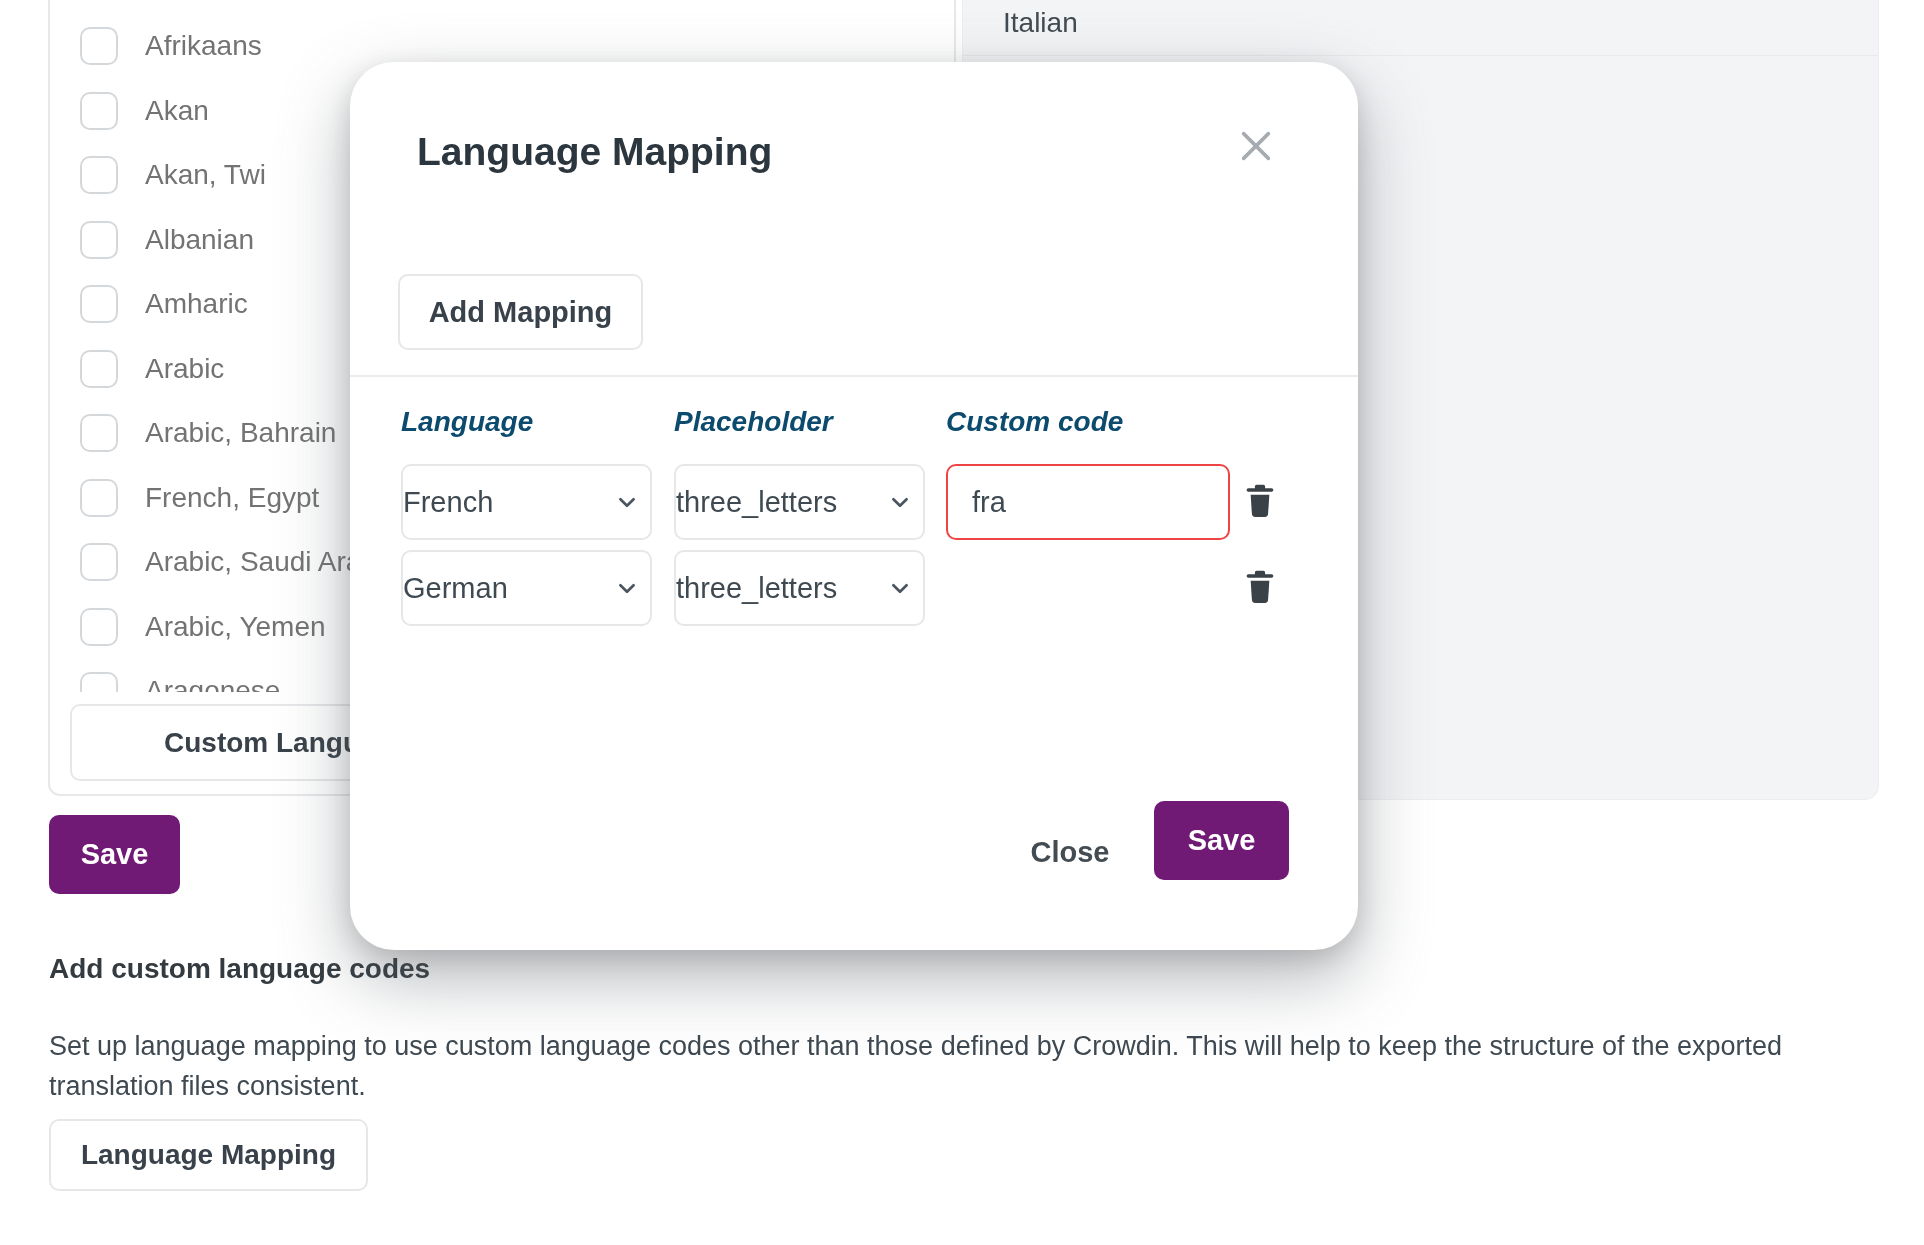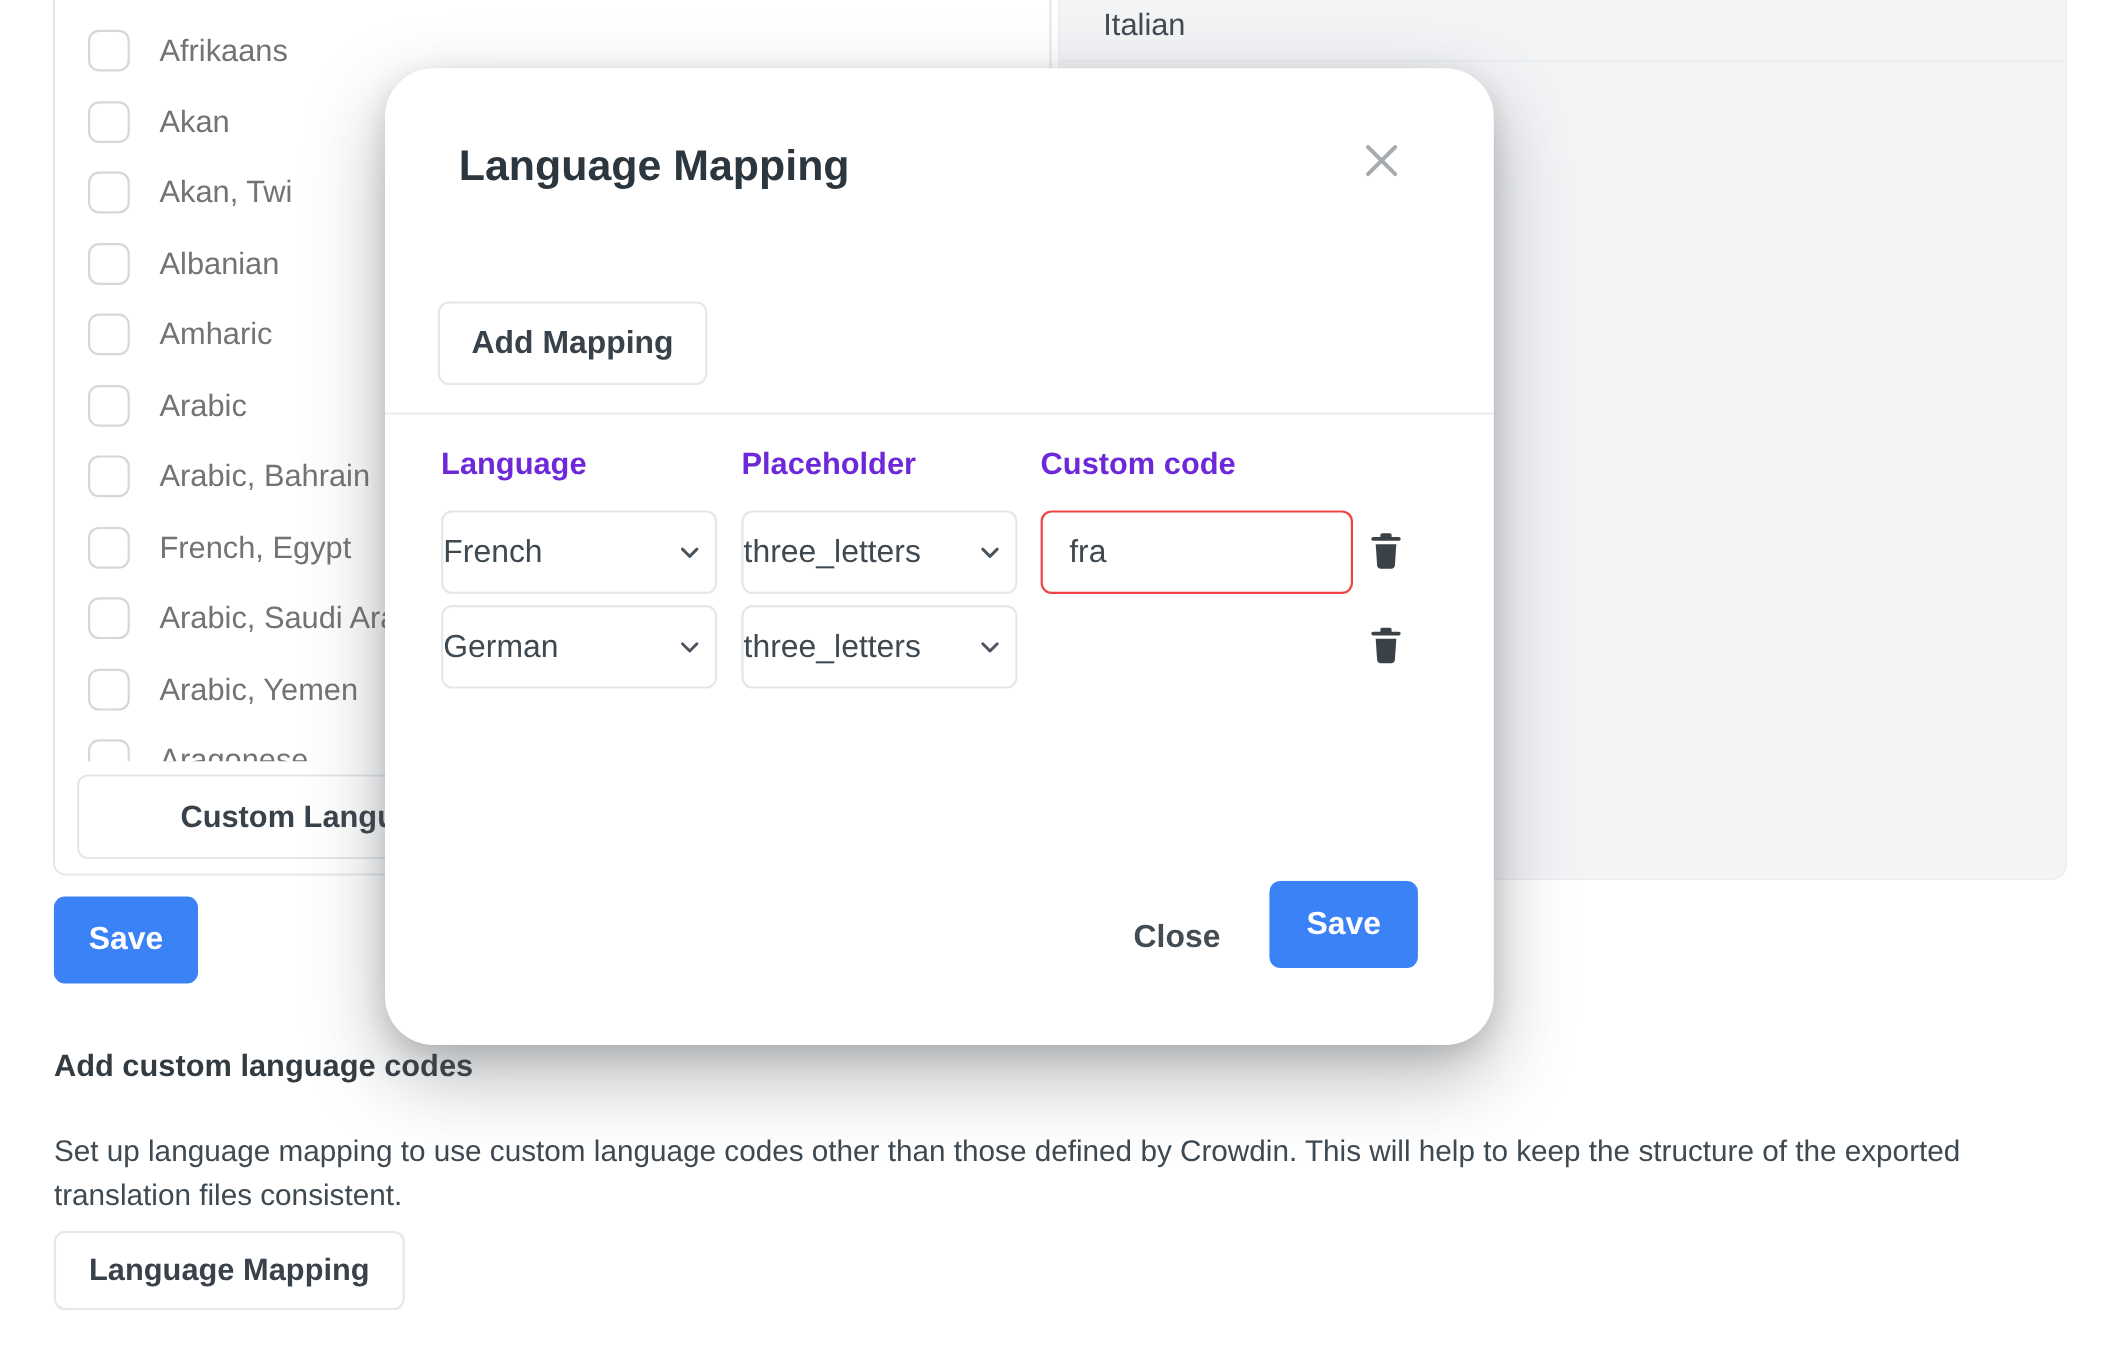--- a/index.html
+++ b/index.html
@@ -42,21 +42,21 @@
     position:absolute;left:962px;top:-26px;width:917px;height:826px;
     background:#f3f4f6;border:1px solid #ecedef;border-radius:14px;
     box-sizing:border-box;overflow:hidden;
   }
   .rp-row{
     height:81px;box-sizing:border-box;border-bottom:1px solid #e8eaeb;
     padding:32px 0 0 40px;font-size:28px;color:#424b52;
   }
   
   .btn-green{
-    background:#3b82f6;border:none;border-radius:10px;color:#fff;
+    background:#701a75;border:none;border-radius:10px;color:#fff;
     font-family:inherit;font-weight:700;cursor:pointer;text-align:center;
   }
   .page-save-btn{
     position:absolute;left:49px;top:815px;width:131px;height:79px;
     font-size:29px;line-height:79px;padding:0;
   }
   .section-heading{
     position:absolute;left:49px;top:953px;
     font-size:28px;font-weight:700;color:#333b41;
   }
@@ -90,22 +90,23 @@
   .add-mapping-btn{
     position:absolute;left:48px;top:212px;width:245px;height:76px;
     background:#fff;border:2px solid #e5e7e9;border-radius:10px;
     box-sizing:border-box;font-family:inherit;font-size:29px;font-weight:600;
     color:#39424a;cursor:pointer;text-align:center;line-height:72px;padding:0;
   }
   .modal-divider{
     position:absolute;left:0;top:313px;width:100%;height:2px;background:#ecedef;
   }
   .col-header{
-    position:absolute;top:344px;font-size:28px;font-weight:700;color:#6d28d9;
+    position:absolute;top:344px;font-size:28px;font-weight:700;color:#0c4a6e;
     white-space:nowrap;
+    font-style:italic;
   }
   .col-h-language{left:51px;}
   .col-h-placeholder{left:324px;}
   .col-h-custom{left:596px;}
   .map-row{position:absolute;left:0;width:100%;height:76px;}
   .sel{
     position:absolute;top:0;height:76px;width:251px;
     background:#fff;border:2px solid #e5e7e9;border-radius:10px;
     box-sizing:border-box;cursor:pointer;
     display:flex;align-items:center;

